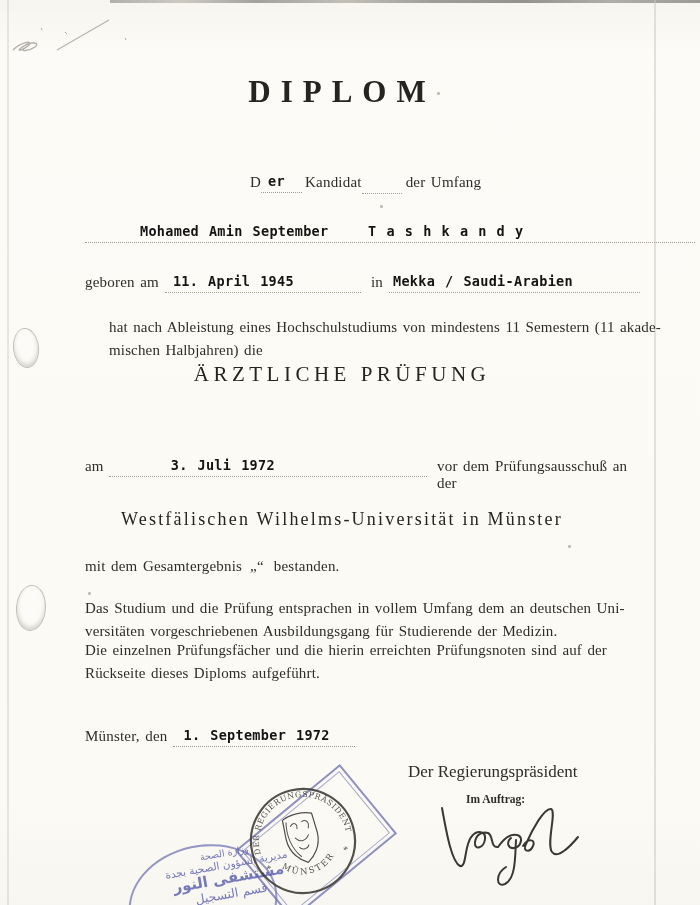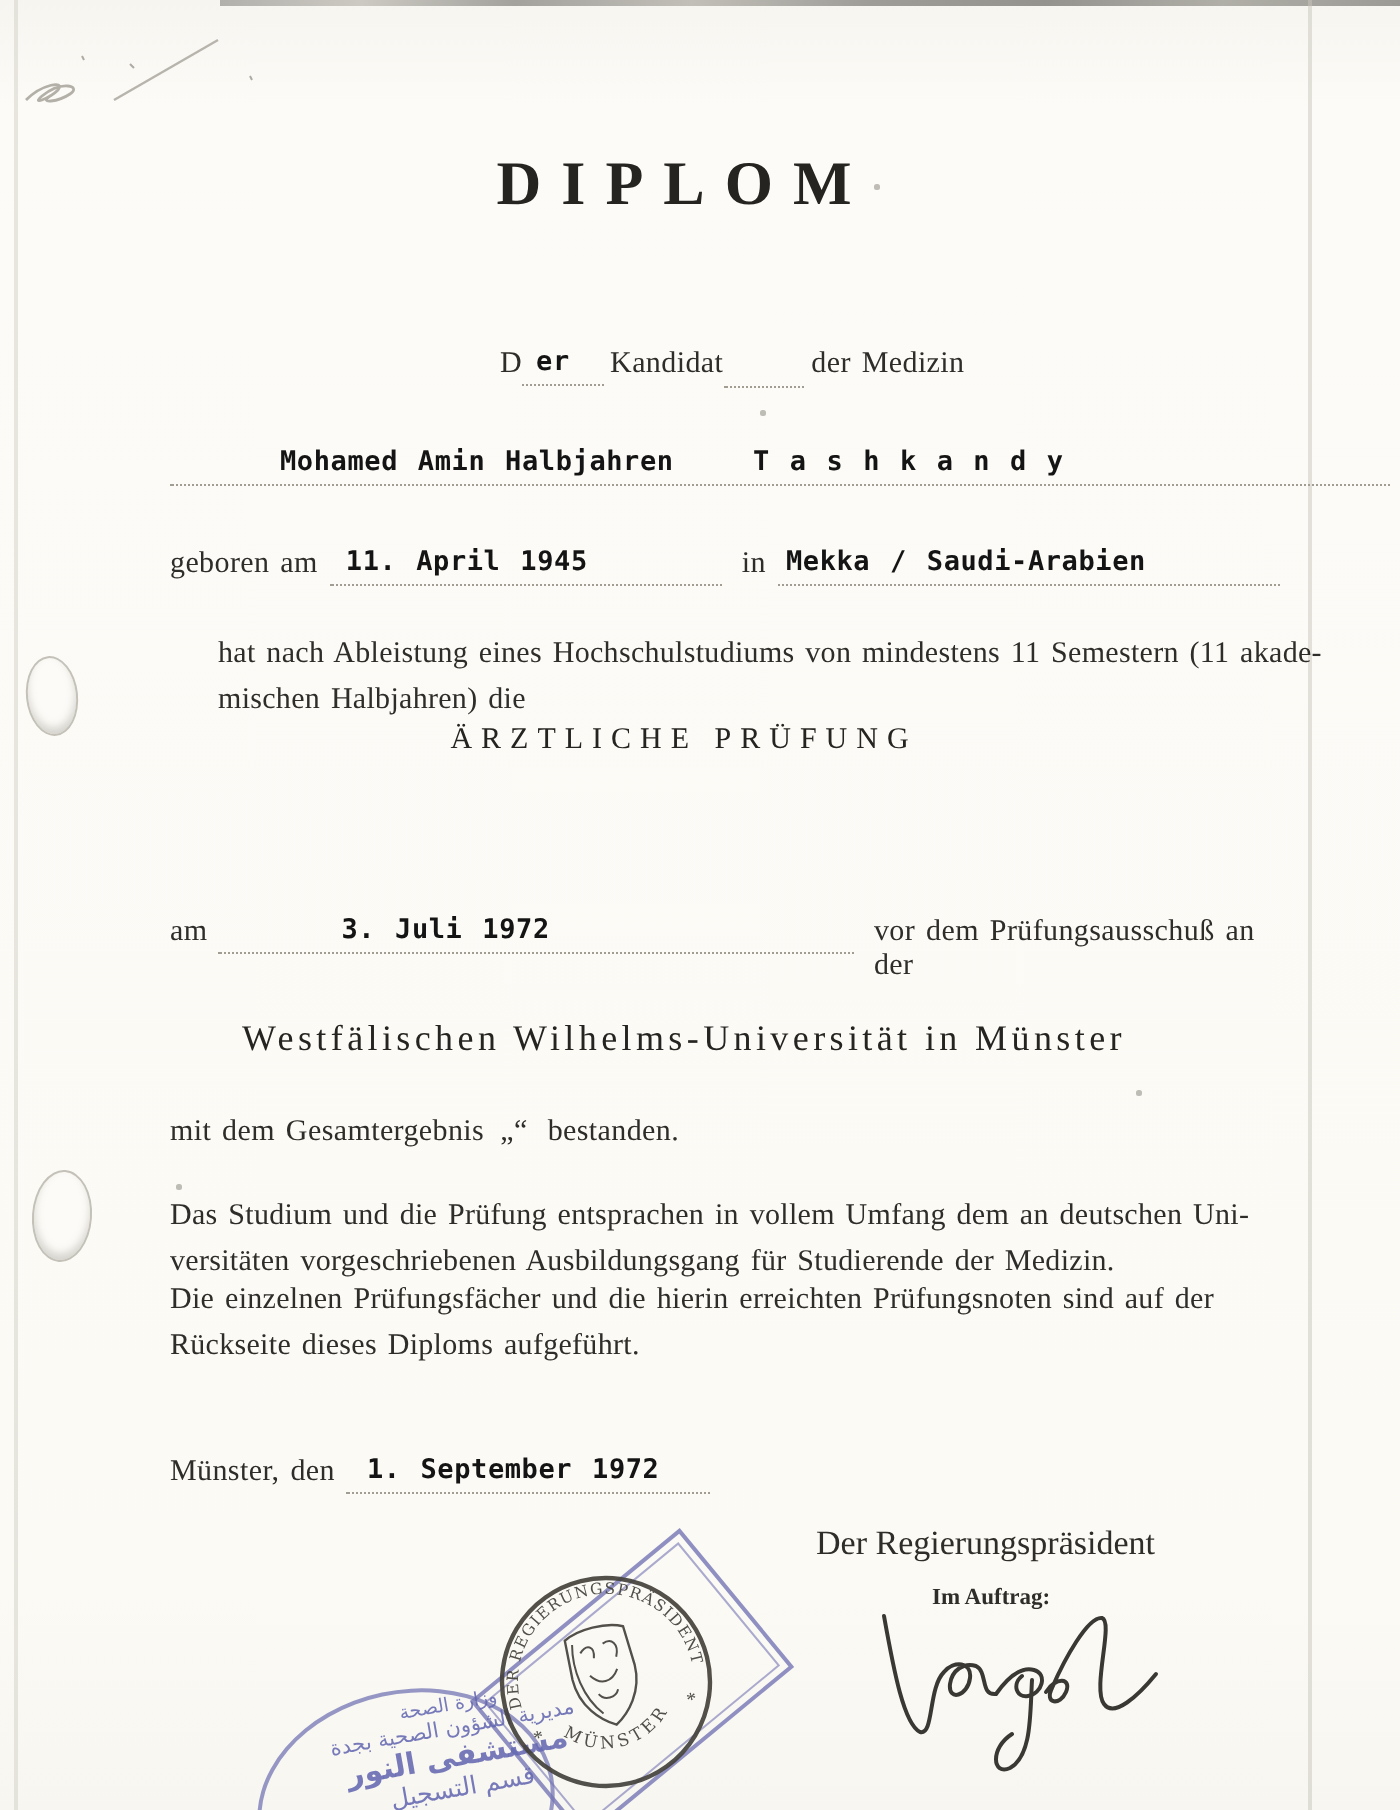--- a/index.html
+++ b/index.html
@@ -17,21 +17,21 @@
        letter-spacing:.2px; word-spacing:1.5px; color:var(--ink);}
   .dotfield{border-bottom:1.6px dotted var(--dots); display:inline-flex;
             align-items:center; padding-bottom:2px;}
   .typed{font-family:"DejaVu Sans Mono",monospace; font-weight:bold; font-size:13.5px;
          color:var(--typed); white-space:pre; letter-spacing:.3px; position:relative; top:-1px;}
   .para{position:absolute; width:552px; font-size:15px; line-height:1.5;
         white-space:pre-line; letter-spacing:.15px; word-spacing:1.5px;}
   .title{position:absolute; left:0; width:684px; text-align:center; top:74px;
          font-size:31px; letter-spacing:10px; font-weight:bold; margin:0; color:#262420;}
   .examhead{position:absolute; left:0; width:684px; text-align:center; top:362px;
-         font-size:15px; letter-spacing:4.5px; font-weight:500; margin:0; color:#262420;}
+         font-size:21px; letter-spacing:4.5px; font-weight:500; margin:0; color:#262420;}
   .uniline{position:absolute; left:0; width:684px; text-align:center; top:509px;
          font-size:18px; letter-spacing:2.2px; color:#262420;}
   .office{position:absolute; left:408px; top:762px; font-size:17px;}
   .byorder{position:absolute; left:466px; top:793px; font-size:11.5px; font-weight:bold;}
   
   .top-edge{position:absolute; left:110px; top:0; width:590px; height:2.5px; opacity:.65;
     background:linear-gradient(90deg,#8d8b85 0%,#b5b2aa 12%,#77756f 25%,#a5a29a 40%,#6f6d67 55%,#605e58 70%,#8a8880 85%,#6b6963 100%);}
   .left-line{position:absolute; left:7px; top:0; width:1.5px; height:905px; background:rgba(210,207,198,.5);}
   .right-line{position:absolute; left:654px; top:0; width:2px; height:905px; background:rgba(200,197,188,.5);}
   .hole{position:absolute; border:1.5px solid #c4c1b8; border-radius:50%;
@@ -76,26 +76,26 @@
 
   <h1 class="title">DIPLOM</h1>
 
   <div class="row" style="left:250px; top:174px;">
     <span class="serif">D</span>
     <span class="dotfield" style="width:34px; padding-left:7px;">
       <span class="typed">er</span>
     </span>
     <span class="serif" style="margin-left:3px;">Kandidat</span>
     <span class="dotfield" style="width:40px;">&nbsp;</span>
-    <span class="serif" style="margin-left:4px;">der Medizin</span>
+    <span class="serif" style="margin-left:4px;">der Umfang</span>
   </div>
 
   <div class="row" style="left:85px; top:224px;">
     <span class="dotfield" style="width:555px; padding-left:55px;">
-      <span class="typed">Mohamed Amin Halbjahren    T a s h k a n d y</span>
+      <span class="typed">Mohamed Amin September    T a s h k a n d y</span>
     </span>
   </div>
 
   <div class="row" style="left:85px; top:274px; width:555px;">
     <span class="serif">geboren am</span>
     <span class="dotfield" style="width:188px; margin-left:6px; padding-left:8px;">
       <span class="typed">11. April 1945</span>
     </span>
     <span class="serif" style="margin:0 6px 0 10px;">in</span>
     <span class="dotfield" style="flex:1; padding-left:4px;">

